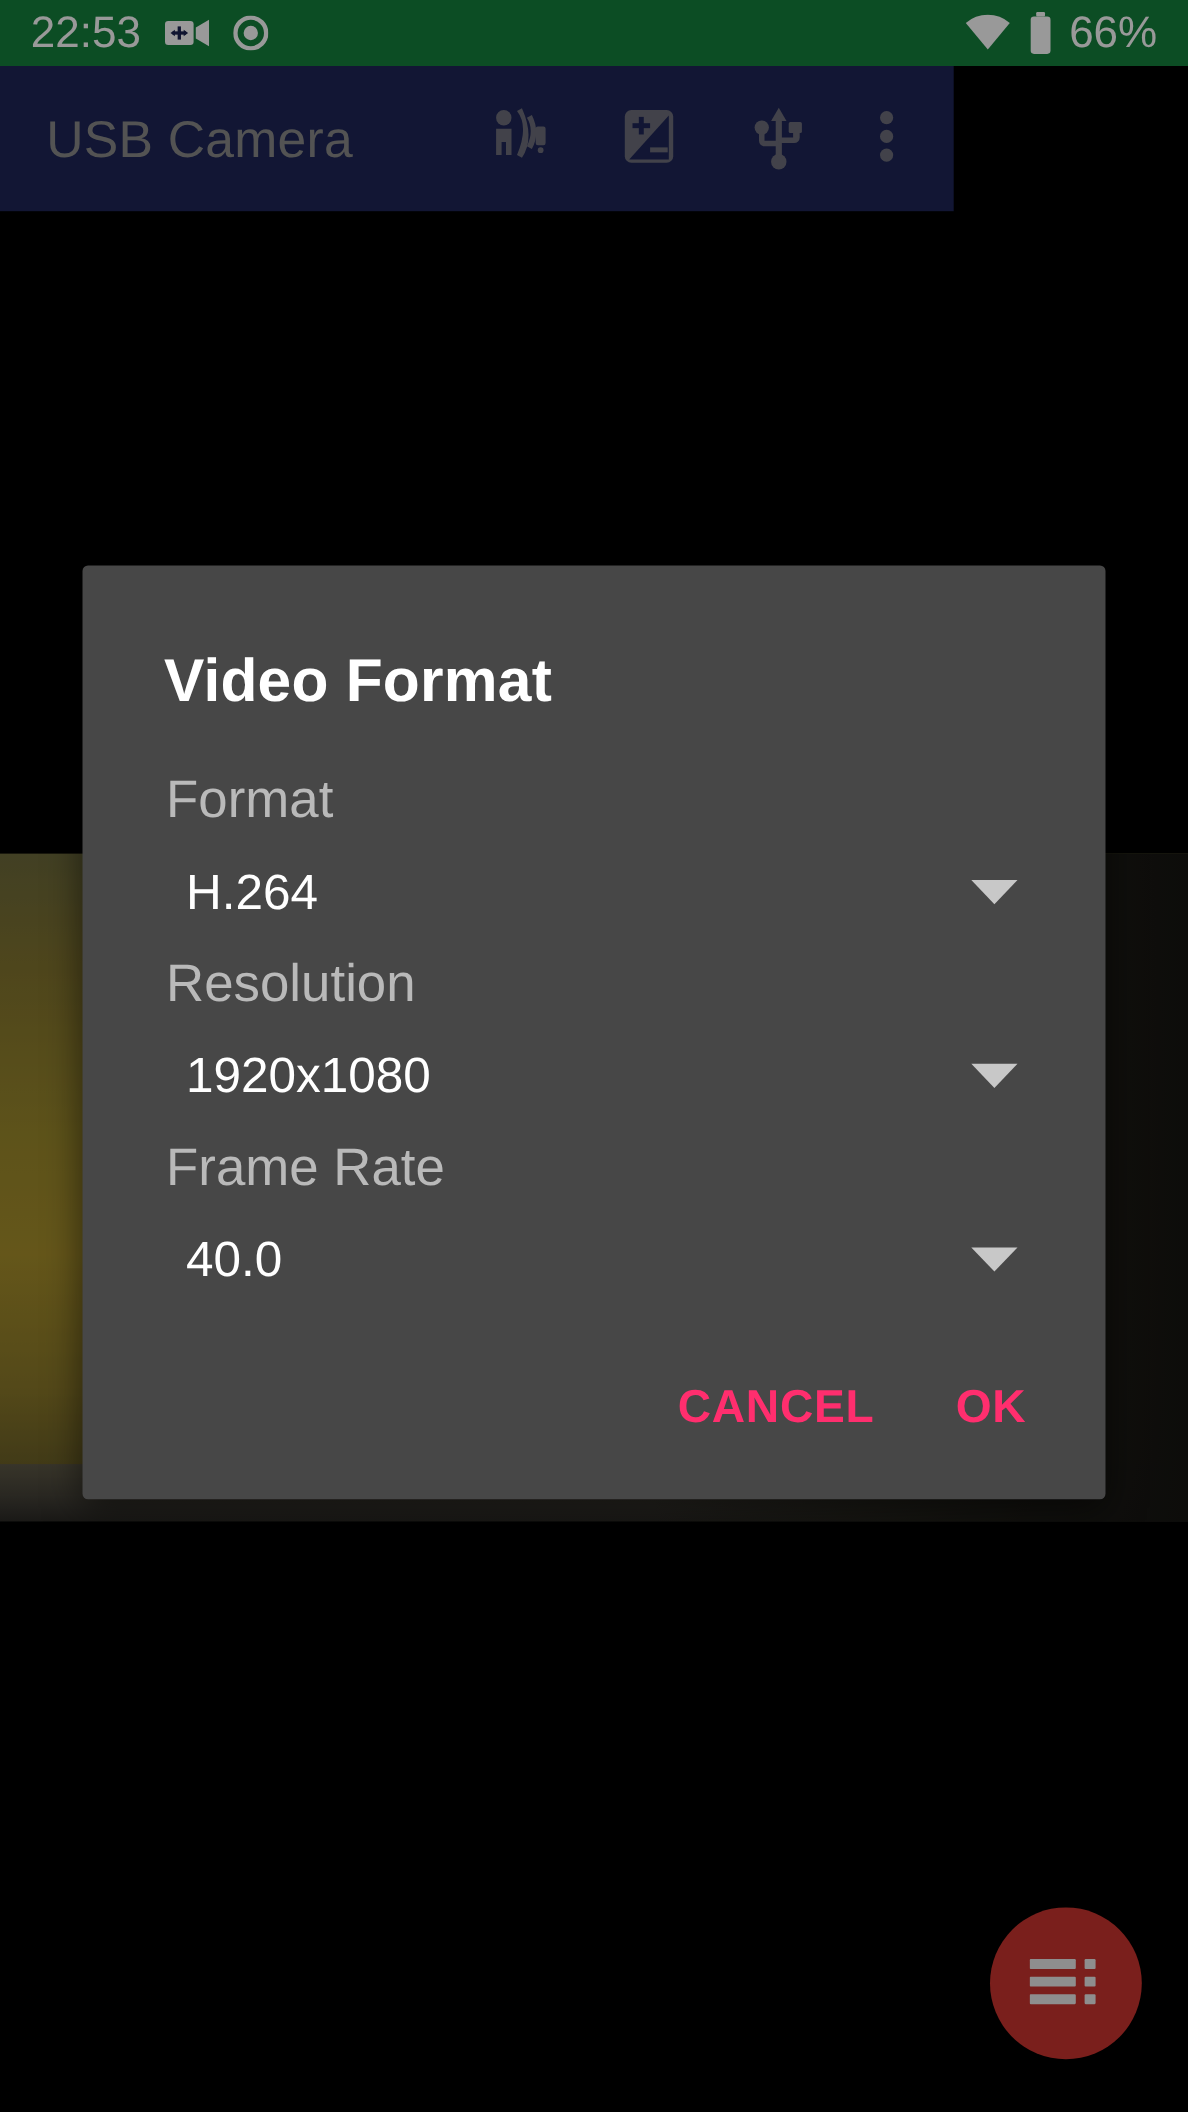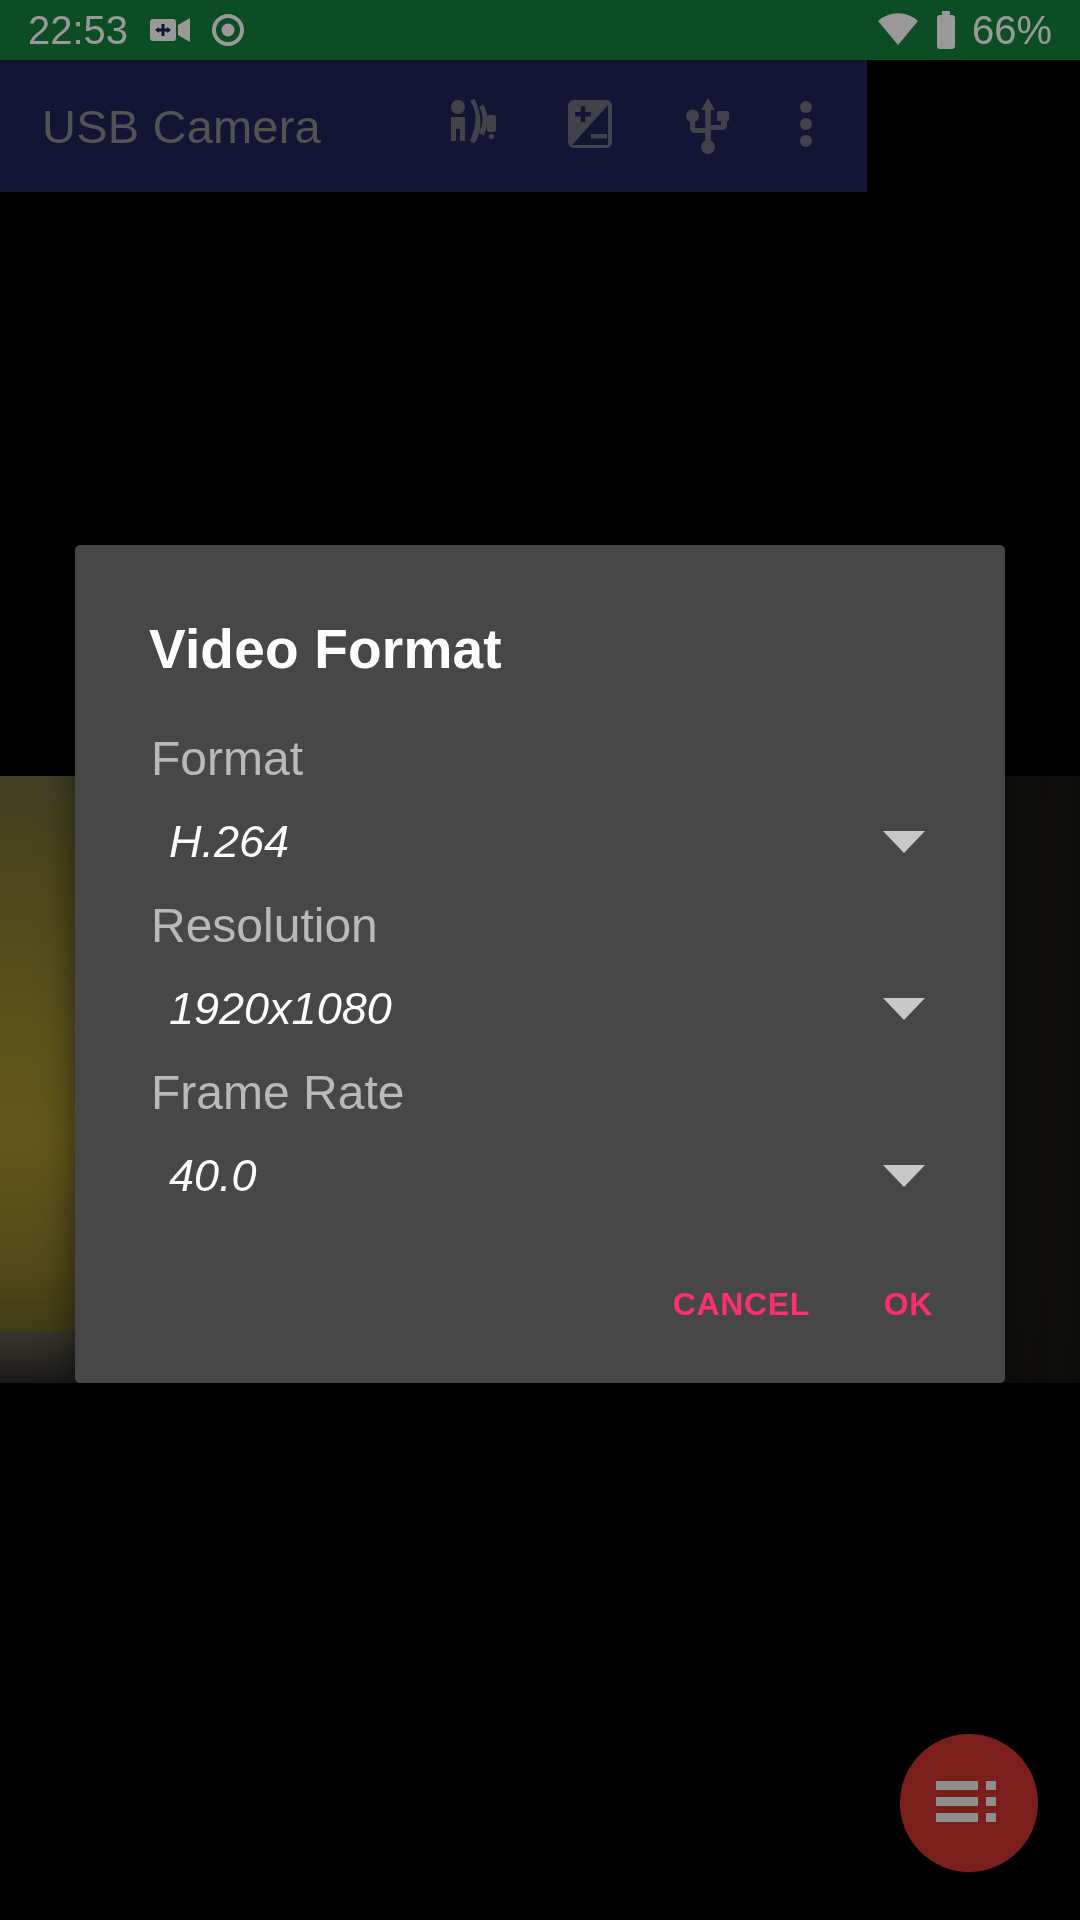--- a/index.html
+++ b/index.html
@@ -97,21 +97,21 @@
   
   #scrim{
     position:absolute; top:0; left:0;
     width:1080px; height:1920px;
     background:rgba(0,0,0,0.40);
   }
 
   
   #dialog{
     position:absolute;
-    left:75px; top:545px;
+    left:75px; top:514px;
     width:930px;
     background:#474747;
     border-radius:5px;
     box-shadow:0 8px 34px rgba(0,0,0,.55);
     padding:0;
   }
   #dialog-title{
     color:#ffffff;
     font-size:55px;
     font-weight:700;
@@ -132,39 +132,38 @@
   .field-control{
     position:relative;
     display:flex; align-items:center;
     height:96px;
     padding:0 36px 0 50px;
   }
   .field-value{
     color:#ffffff;
     font-size:45px;
     font-weight:400;
-    font-style:italic;
   }
   .caret{
     margin-left:auto;
     width:0; height:0;
     border-left:21px solid transparent;
     border-right:21px solid transparent;
     border-top:22px solid #c8c8c8;
   }
   #dialog-actions{
     display:flex; align-items:center; justify-content:flex-end;
     gap:22px;
     padding:40px 46px 46px 0;
   }
   .dlg-btn{
     background:transparent;
     border:0;
     color:#ff2e6e;
-    font-size:32px;
+    font-size:42px;
     font-weight:700;
     letter-spacing:.6px;
     padding:14px 26px;
     font-family:"Liberation Sans", sans-serif;
     cursor:pointer;
   }
 
   
   #fab{
     position:absolute;

